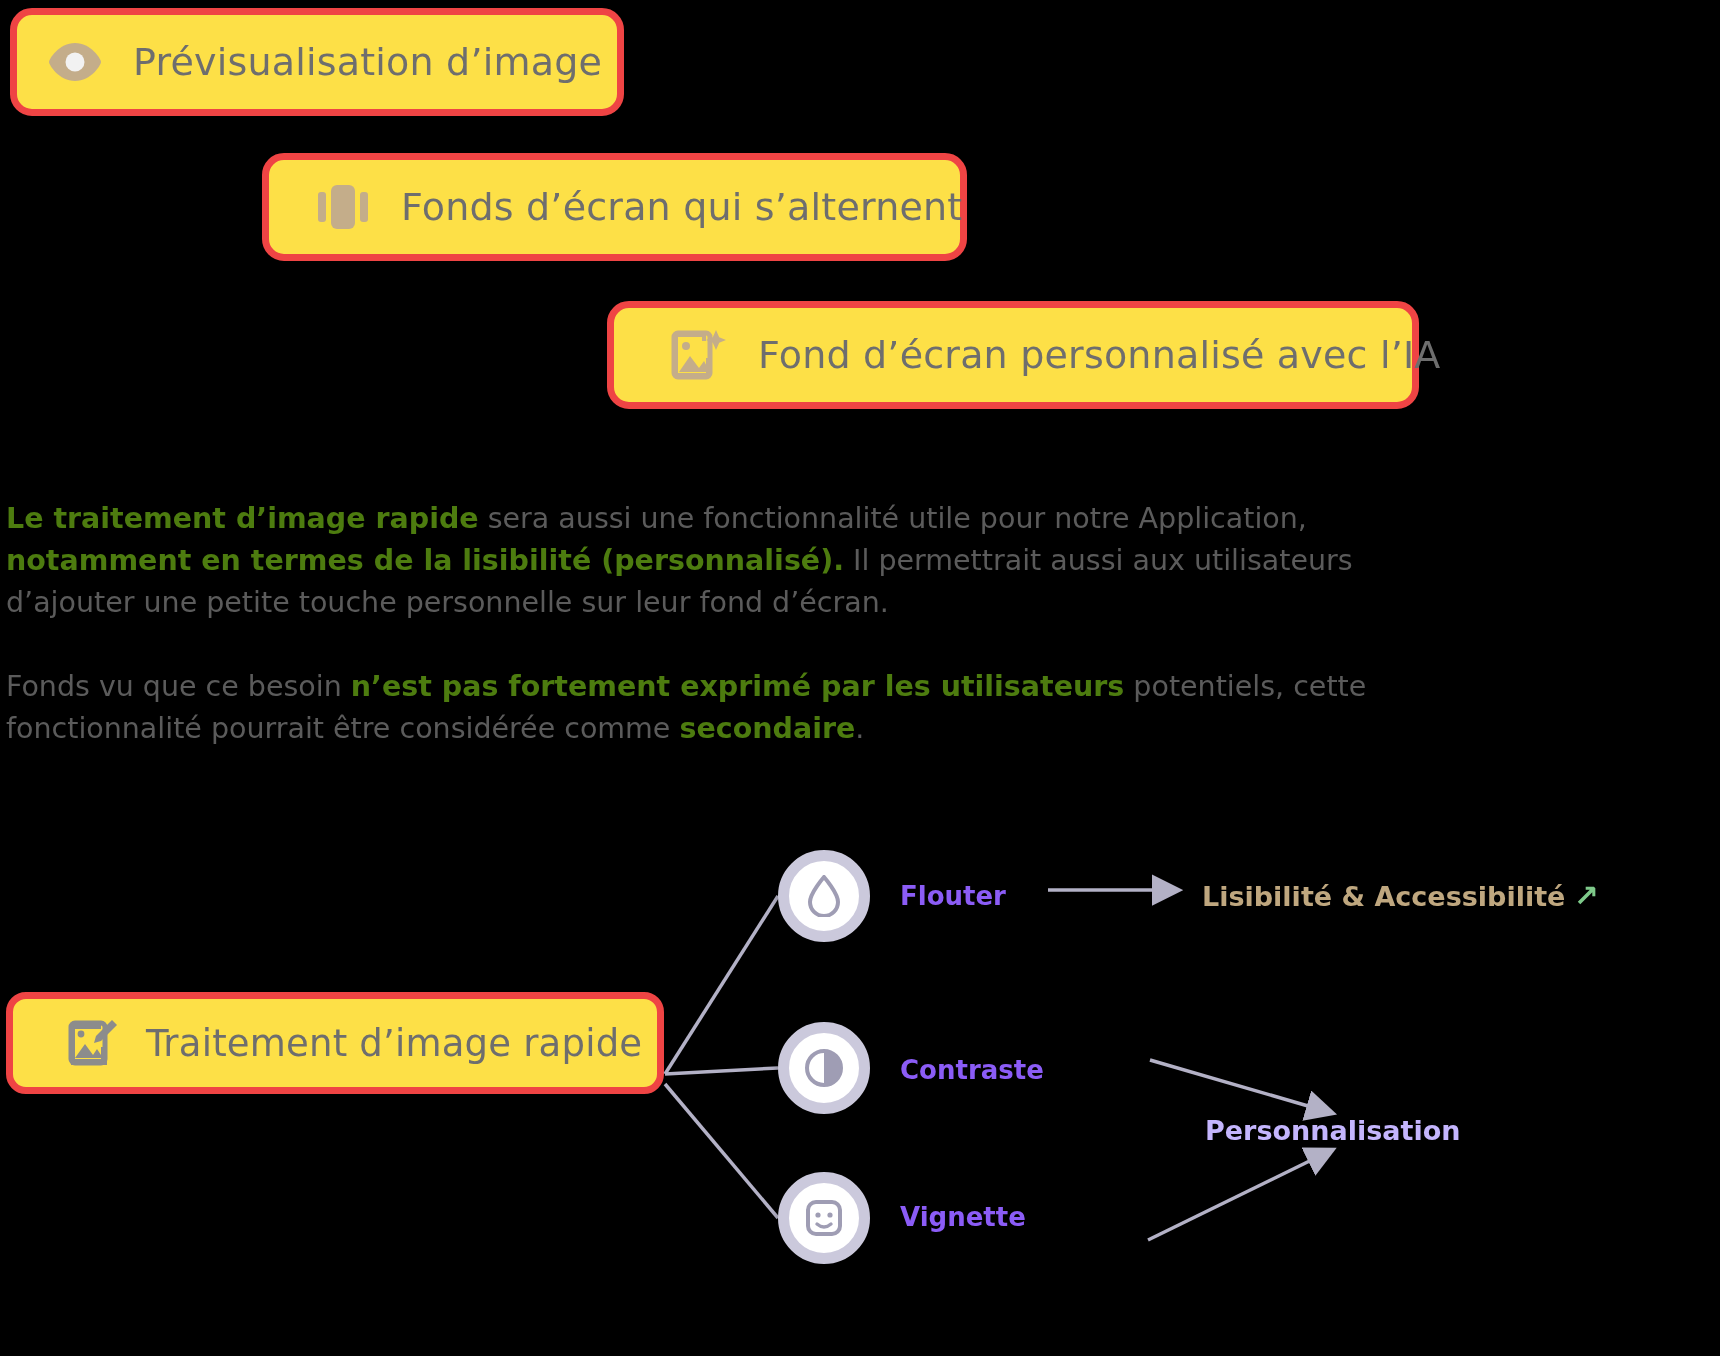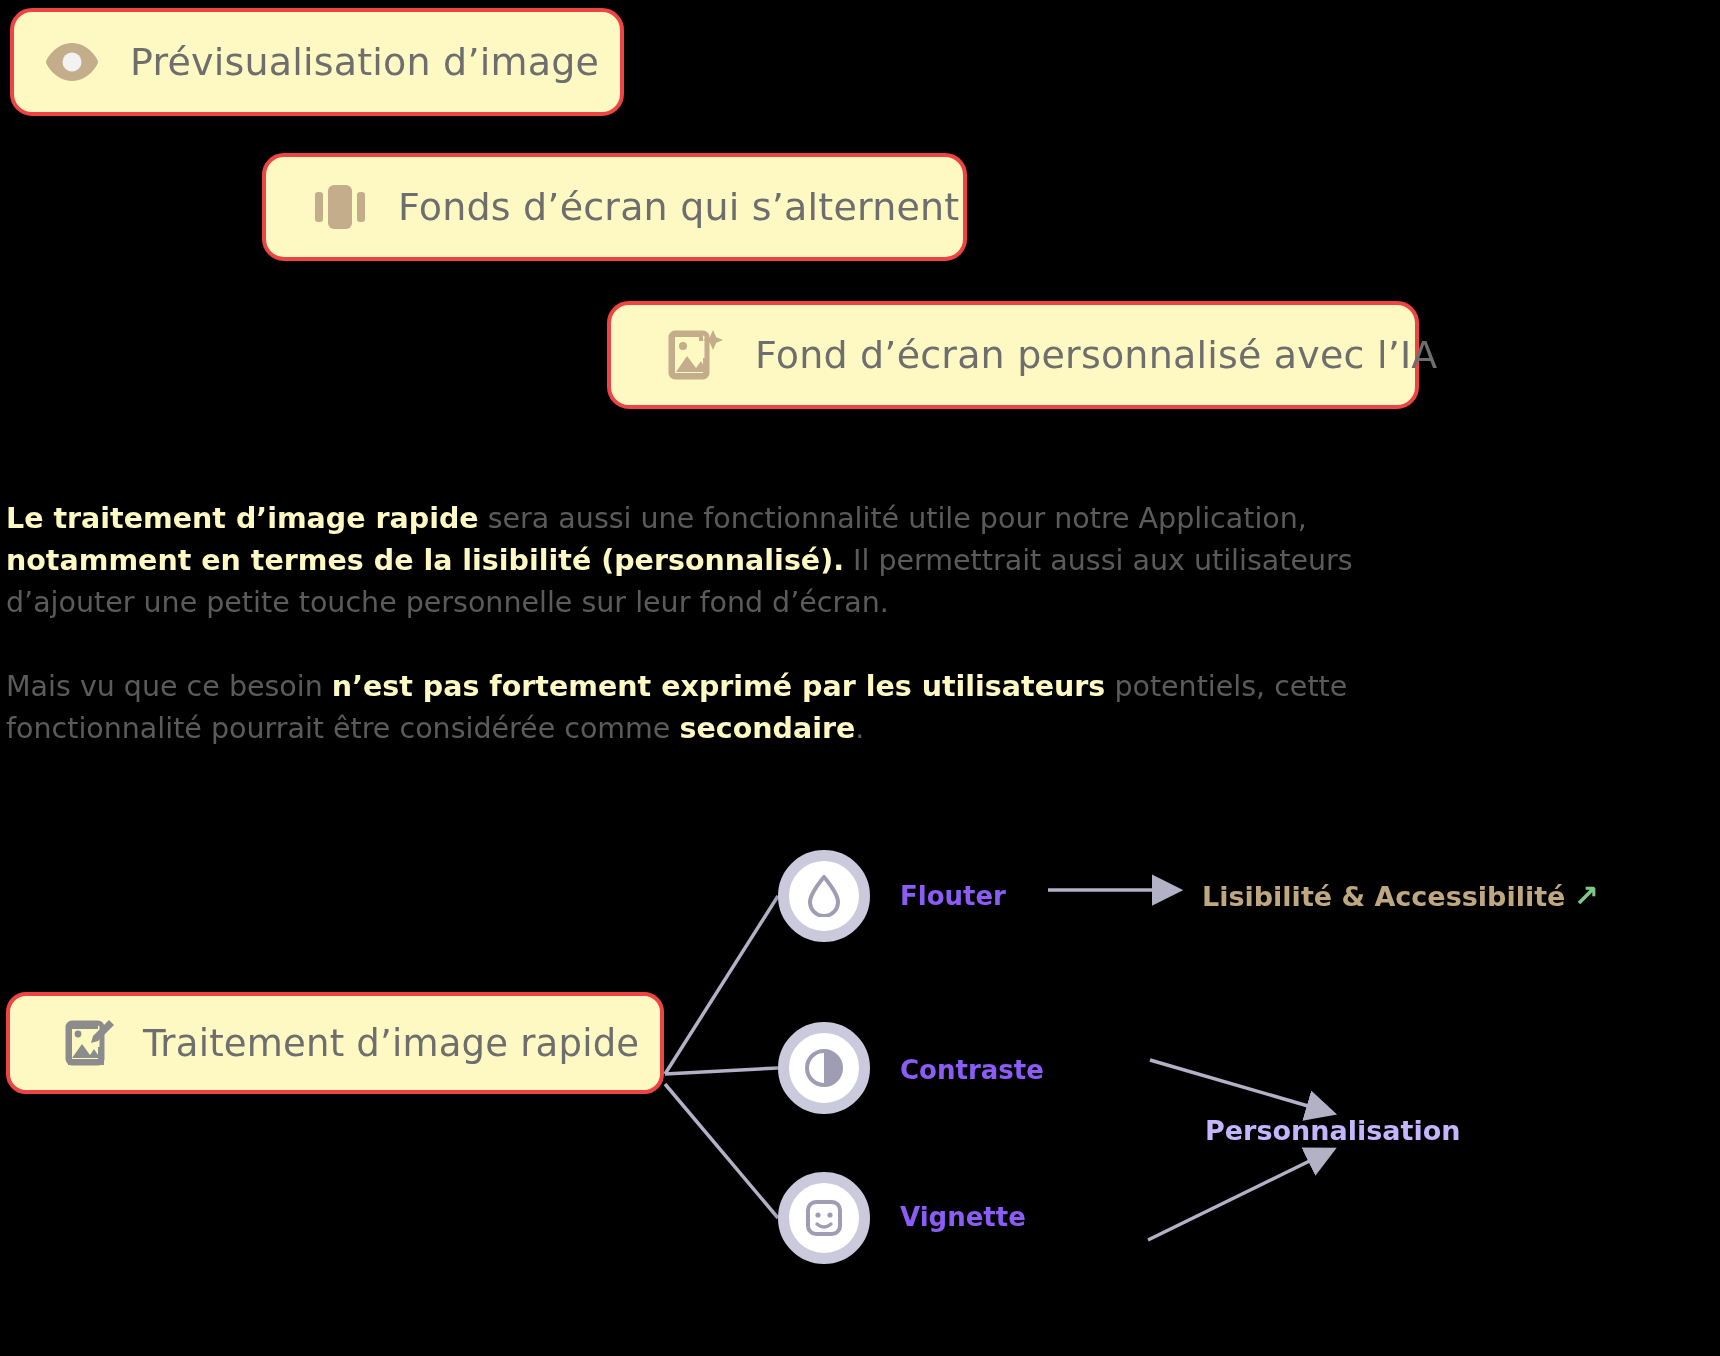--- a/index.html
+++ b/index.html
@@ -13,22 +13,22 @@
     position: relative;
     overflow: hidden;
     font-family: "DejaVu Sans", sans-serif;
   }
 
   
   .pill {
     position: absolute;
     display: flex;
     align-items: center;
-    background: #fef9c3;
-    border: 4px solid #ef4444;
+    background: #fde047;
+    border: 7px solid #ef4444;
     border-radius: 22px;
     box-shadow: 0 5px 10px rgba(0,0,0,0.35);
     box-sizing: border-box;
   }
   .pill .pill-icon {
     flex: 0 0 auto;
     display: flex;
     align-items: center;
     justify-content: center;
   }
@@ -83,21 +83,21 @@
     left: 6px;
     top: 498px;
     width: 1400px;
     font-size: 28.5px;
     line-height: 42px;
     color: #5b5b5b;
     font-weight: 400;
   }
   .prose p { margin: 0; }
   .prose .gap { height: 42px; }
-  .prose b { color: #fef9c3; font-weight: 700; }
+  .prose b { color: #4d7c0f; font-weight: 700; }
 
   
   #diagram {
     position: absolute;
     left: 0;
     top: 820px;
     width: 1720px;
     height: 536px;
   }
   #diagram-lines {
@@ -190,21 +190,21 @@
       <path d="M9 44 L20 28 L29 40 L34 33 L40 44 Z" fill="#c4ad8a"></path>
       <path d="M46 2 L49.2 9.2 L56 12 L49.2 14.8 L46 22 L42.8 14.8 L36 12 L42.8 9.2 Z" fill="#c4ad8a"></path>
     </svg>
   </span>
   <span class="pill-label">Fond d’écran personnalisé avec l’IA</span>
 </div>
 
 <div class="prose">
   <p><b>Le traitement d’image rapide</b><span> sera aussi une fonctionnalité utile pour notre Application, </span><b>notamment en termes de la lisibilité (personnalisé).</b><span> Il permettrait aussi aux utilisateurs d’ajouter une petite touche personnelle sur leur fond d’écran.</span></p>
   <div class="gap"></div>
-  <p><span>Mais vu que ce besoin </span><b>n’est pas fortement exprimé par les utilisateurs</b><span> potentiels, cette fonctionnalité pourrait être considérée comme </span><b>secondaire</b><span>.</span></p>
+  <p><span>Fonds vu que ce besoin </span><b>n’est pas fortement exprimé par les utilisateurs</b><span> potentiels, cette fonctionnalité pourrait être considérée comme </span><b>secondaire</b><span>.</span></p>
 </div>
 
 <div class="pill" id="card-processing">
   <span class="pill-icon">
     <svg width="50" height="48" viewBox="0 0 50 48" aria-hidden="true">
       <path d="M3 4 h30 v6 h-26 v30 h26 v-12 h6 v18 H3 Z" fill="#8c8c8c"></path>
       <rect x="3" y="4" width="34" height="40" rx="4" fill="none" stroke="#8c8c8c" stroke-width="5"></rect>
       <circle cx="13" cy="15" r="3.4" fill="#8c8c8c"></circle>
       <path d="M7 39 L17 25 L25 36 L29 30 L35 39 Z" fill="#8c8c8c"></path>
       <path d="M44 1 L49 6 L33 22 L26 24 L28 17 Z" fill="#8c8c8c"></path>

